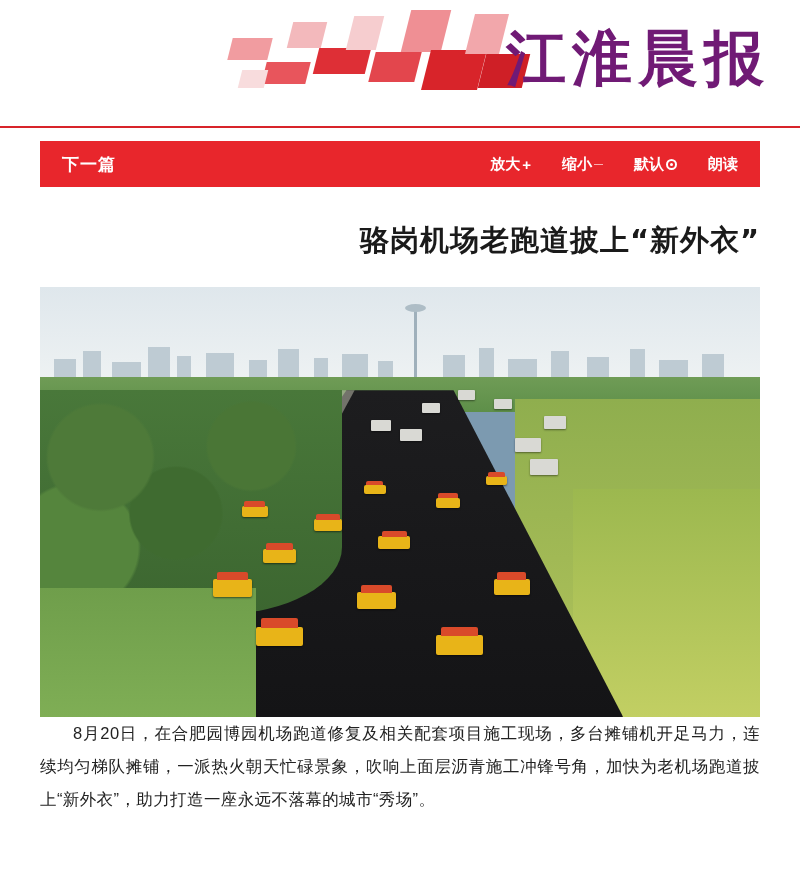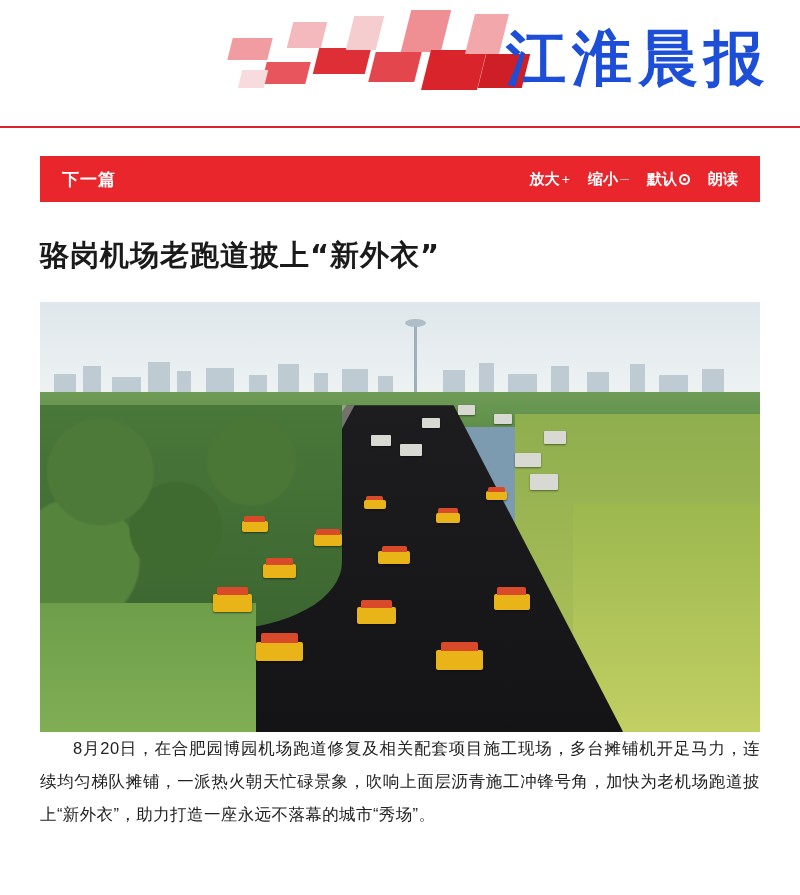--- a/index.html
+++ b/index.html
@@ -48,49 +48,48 @@
   .d11{ left: 10px;  top: 70px; width: 26px;  height: 18px; background: #f8dcdd; }
 
   .mast-title {
     position: absolute;
     right: 30px;
     top: 28px;
     font-family: "DejaVu Serif", serif;
     font-weight: bold;
     font-size: 60px;
     letter-spacing: 6px;
-    color: #1d4ed8;
+    color: #701a75;
     line-height: 1;
     white-space: nowrap;
   }
 
   
   .toolbar-wrap {
-    padding: 28px 40px 0 40px;
-    font-family: Liberation Serif, serif;
+    padding: 13px 40px 0 40px;
   }
   .toolbar {
     background: #e8262c;
     height: 46px;
     display: flex;
     align-items: center;
     justify-content: space-between;
     padding: 0 22px;
     color: #fff;
   }
   .toolbar-left {
     font-size: 17px;
     font-weight: bold;
     letter-spacing: 1px;
     cursor: pointer;
   }
   .toolbar-right {
     display: flex;
     align-items: flex-start;
-    gap: 18px;
+    gap: 31px;
     font-size: 15px;
     font-weight: bold;
     margin-left: 40px;
   }
   .tool-btn {
     display: inline-flex;
     align-items: center;
     gap: 2px;
     cursor: pointer;
     white-space: nowrap;
@@ -117,21 +116,21 @@
     width: 3px; height: 3px;
     background: #fff;
     border-radius: 50%;
   }
 
   
   .article {
     padding: 0 40px;
   }
   .headline {
-    text-align: left;
+    text-align: right;
     font-family: "DejaVu Sans", sans-serif;
     font-weight: bold;
     font-size: 29px;
     color: #1a1a1a;
     letter-spacing: 1px;
     margin: 34px 0 26px 0;
   }
 
   .figure {
     width: 720px;

